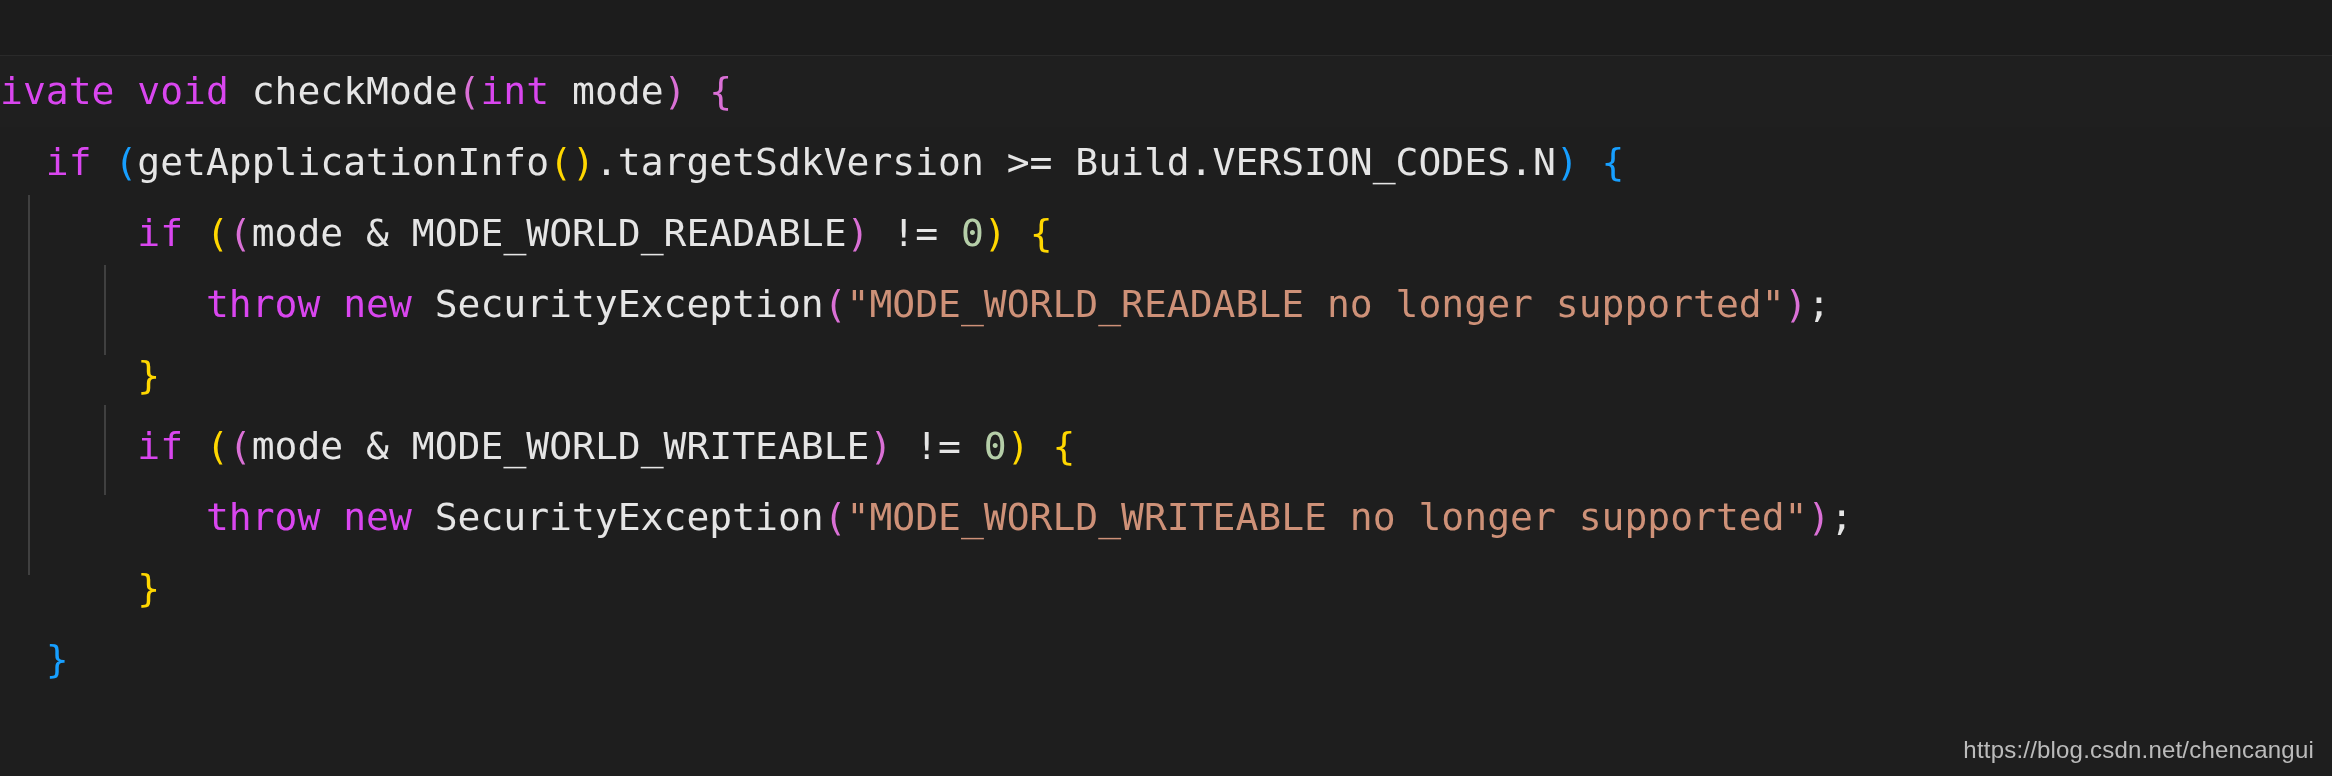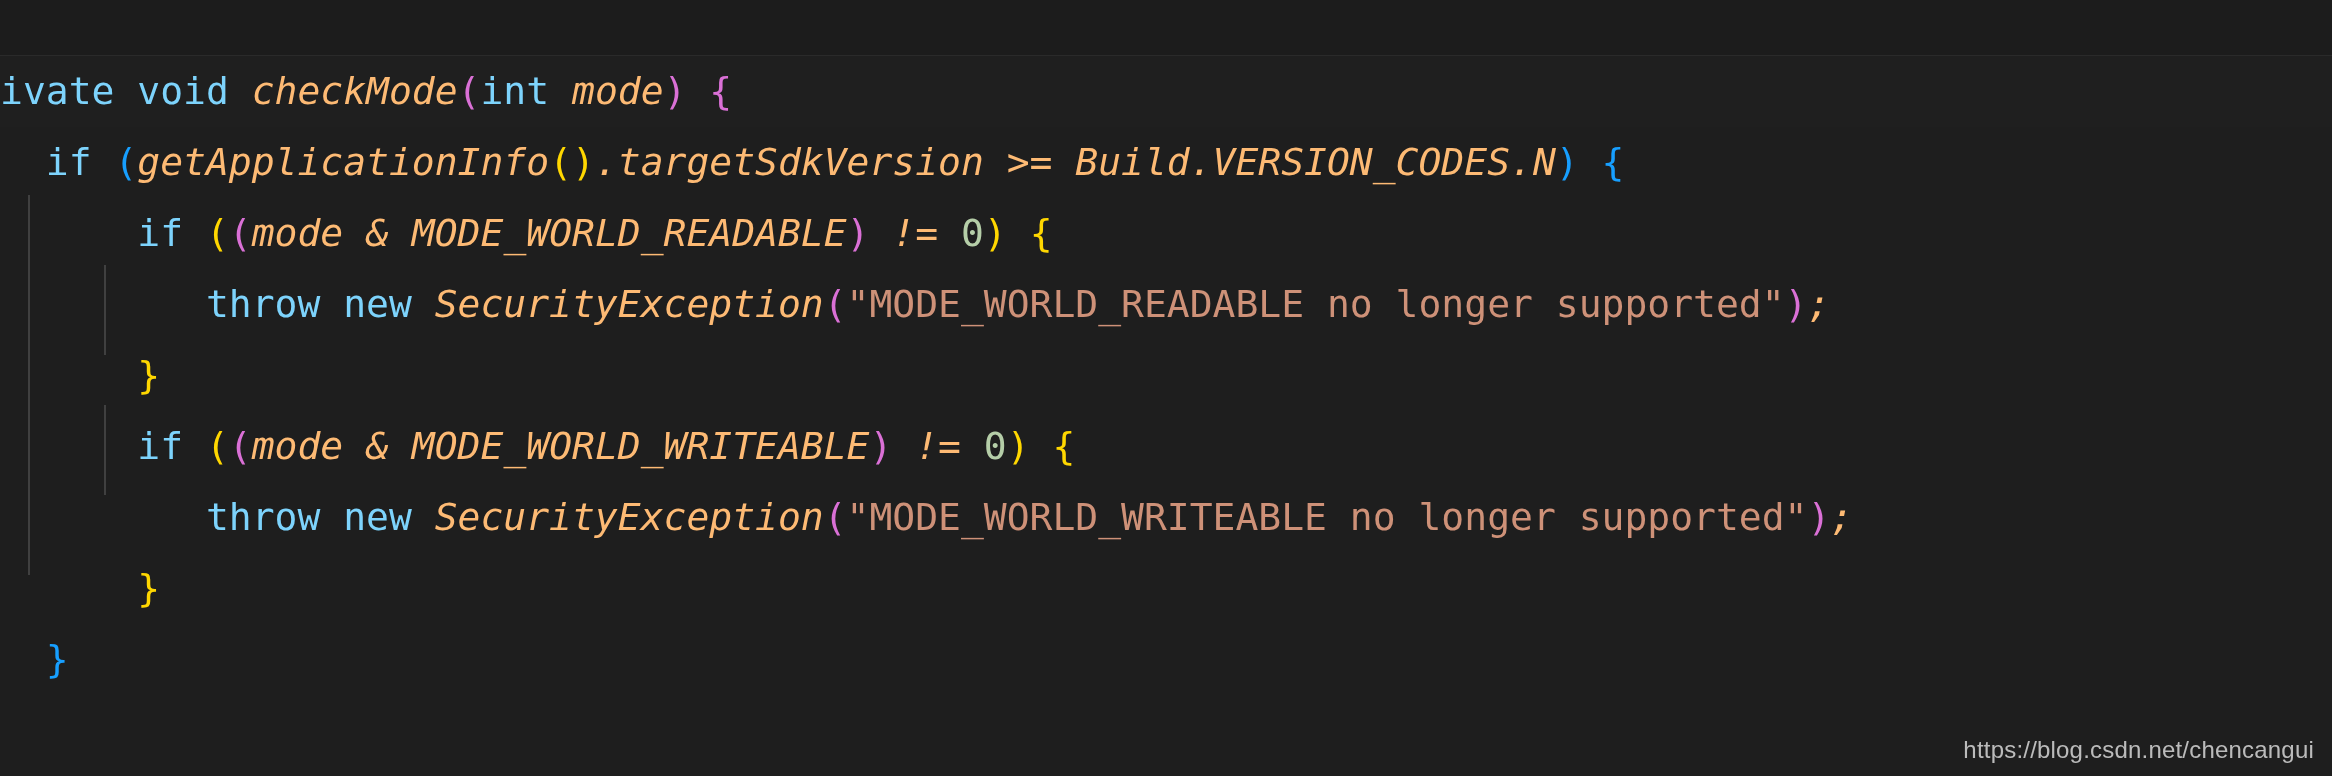--- a/index.html
+++ b/index.html
@@ -51,22 +51,22 @@
   }
 
   .line {
     height: 71px;
     white-space: pre;
     position: relative;
   }
   .line-1 { background: #1f1f1f; }
 
   
-  .kw      { color: #7dd3fc; }  
-  .plain   { color: #fdba74; font-style: italic; }  
+  .kw      { color: #d946ef; }  
+  .plain   { color: #e5e5e5; }  
   .str     { color: #ce9178; }  
   .num     { color: #b5cea8; }  
   .b-gold  { color: #ffd700; }  
   .b-pink  { color: #da70d6; }  
   .b-blue  { color: #179fff; }  
 
   
   .guide {
     position: absolute;
     width: 2px;

